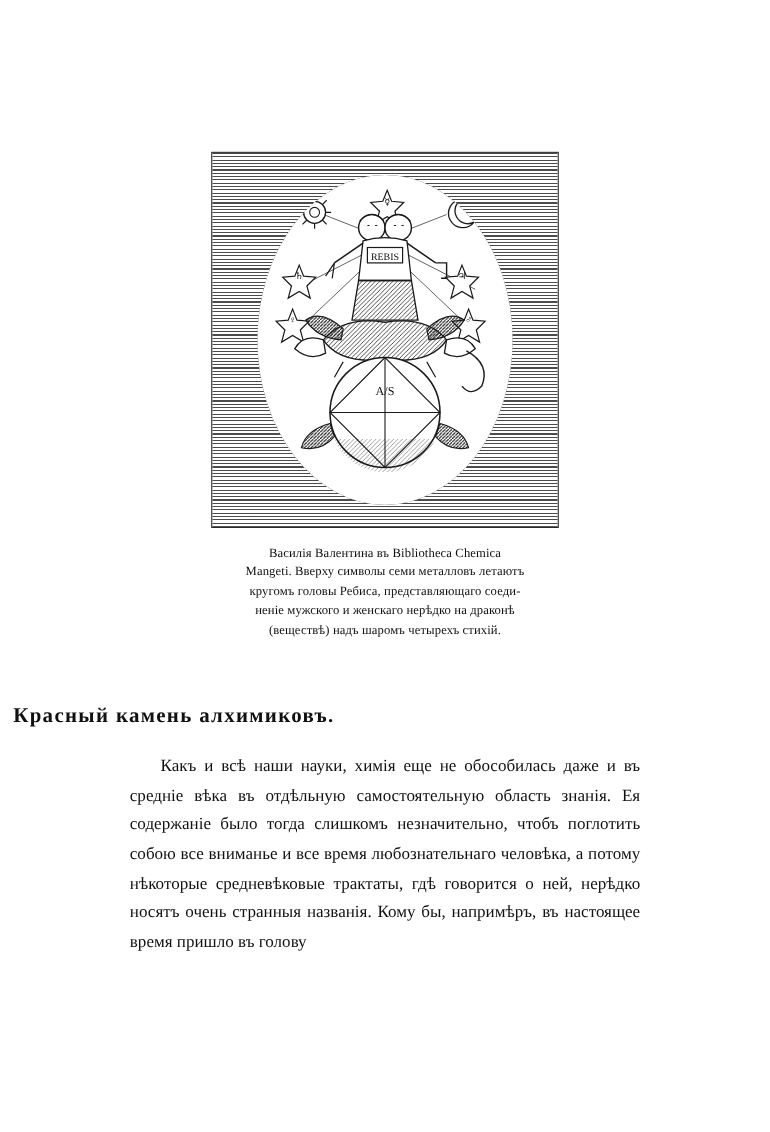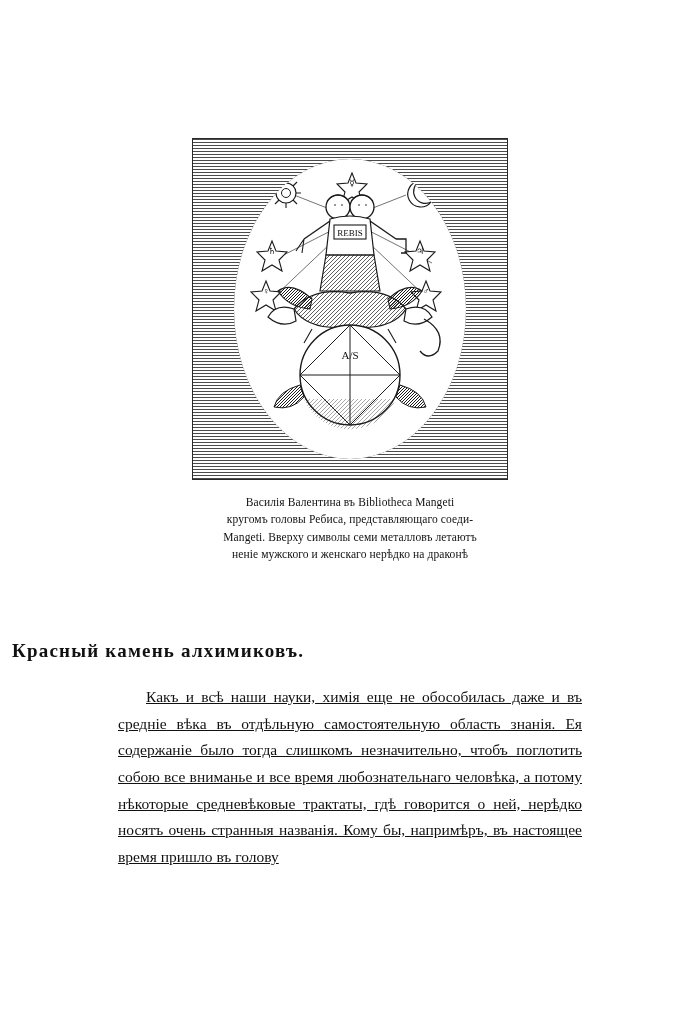--- a/index.html
+++ b/index.html
@@ -90,21 +90,20 @@
   }
   .body-text {
     position: absolute;
     left: 118px;
     top: 684px;
     width: 464px;
     font-size: 15.5px;
     line-height: 1.72;
     text-align: justify;
     text-justify: inter-word;
-    text-decoration: underline;
   }
   .body-text p { margin: 0; text-indent: 28px; }
 </style>
 </head>
 <body>
 
 <div class="page">
 
   <div class="figure-block">
 
@@ -221,24 +220,25 @@
             <path d="M70,240 a50,50 0 0,0 92,0 z" fill="url(#hatchlite)" opacity="0.55" stroke="none"></path>
 
             <path d="M66,226 q-22,6 -26,22 q18,4 30,-10 z" fill="url(#hatchdense)" stroke="#1b1b1b" stroke-width="1"></path>
             <path d="M166,226 q22,6 26,22 q-18,4 -30,-10 z" fill="url(#hatchdense)" stroke="#1b1b1b" stroke-width="1"></path>
           </g>
         </svg>
       </div>
     </div>
 
     <div class="caption">
-      <div>Василія Валентина въ Bibliotheca Mangeti</div>
+      <div>Василія Валентина въ Bibliotheca Chemica</div>
+      <div>Mangeti. Вверху символы семи металловъ летаютъ</div>
       <div>кругомъ головы Ребиса, представляющаго соеди-</div>
-      <div>Mangeti. Вверху символы семи металловъ летаютъ</div>
       <div>неніе мужского и женскаго нерѣдко на драконѣ</div>
+      <div>(веществѣ) надъ шаромъ четырехъ стихій.</div>
     </div>
   </div>
 
   <div class="section-title">Красный камень алхимиковъ.</div>
 
   <div class="body-text">
     <p>Какъ и всѣ наши науки, химія еще не обособилась даже и въ среднie вѣка въ отдѣльную самостоятельную область знанія. Ея содержаніе было тогда слишкомъ незначительно, чтобъ поглотить собою все вниманье и все время любознательнаго человѣка, а потому нѣкоторые средневѣковые трактаты, гдѣ говорится о ней, нерѣдко носятъ очень странныя названія. Кому бы, напримѣръ, въ настоящее время пришло въ голову</p>
   </div>
 
 </div>

